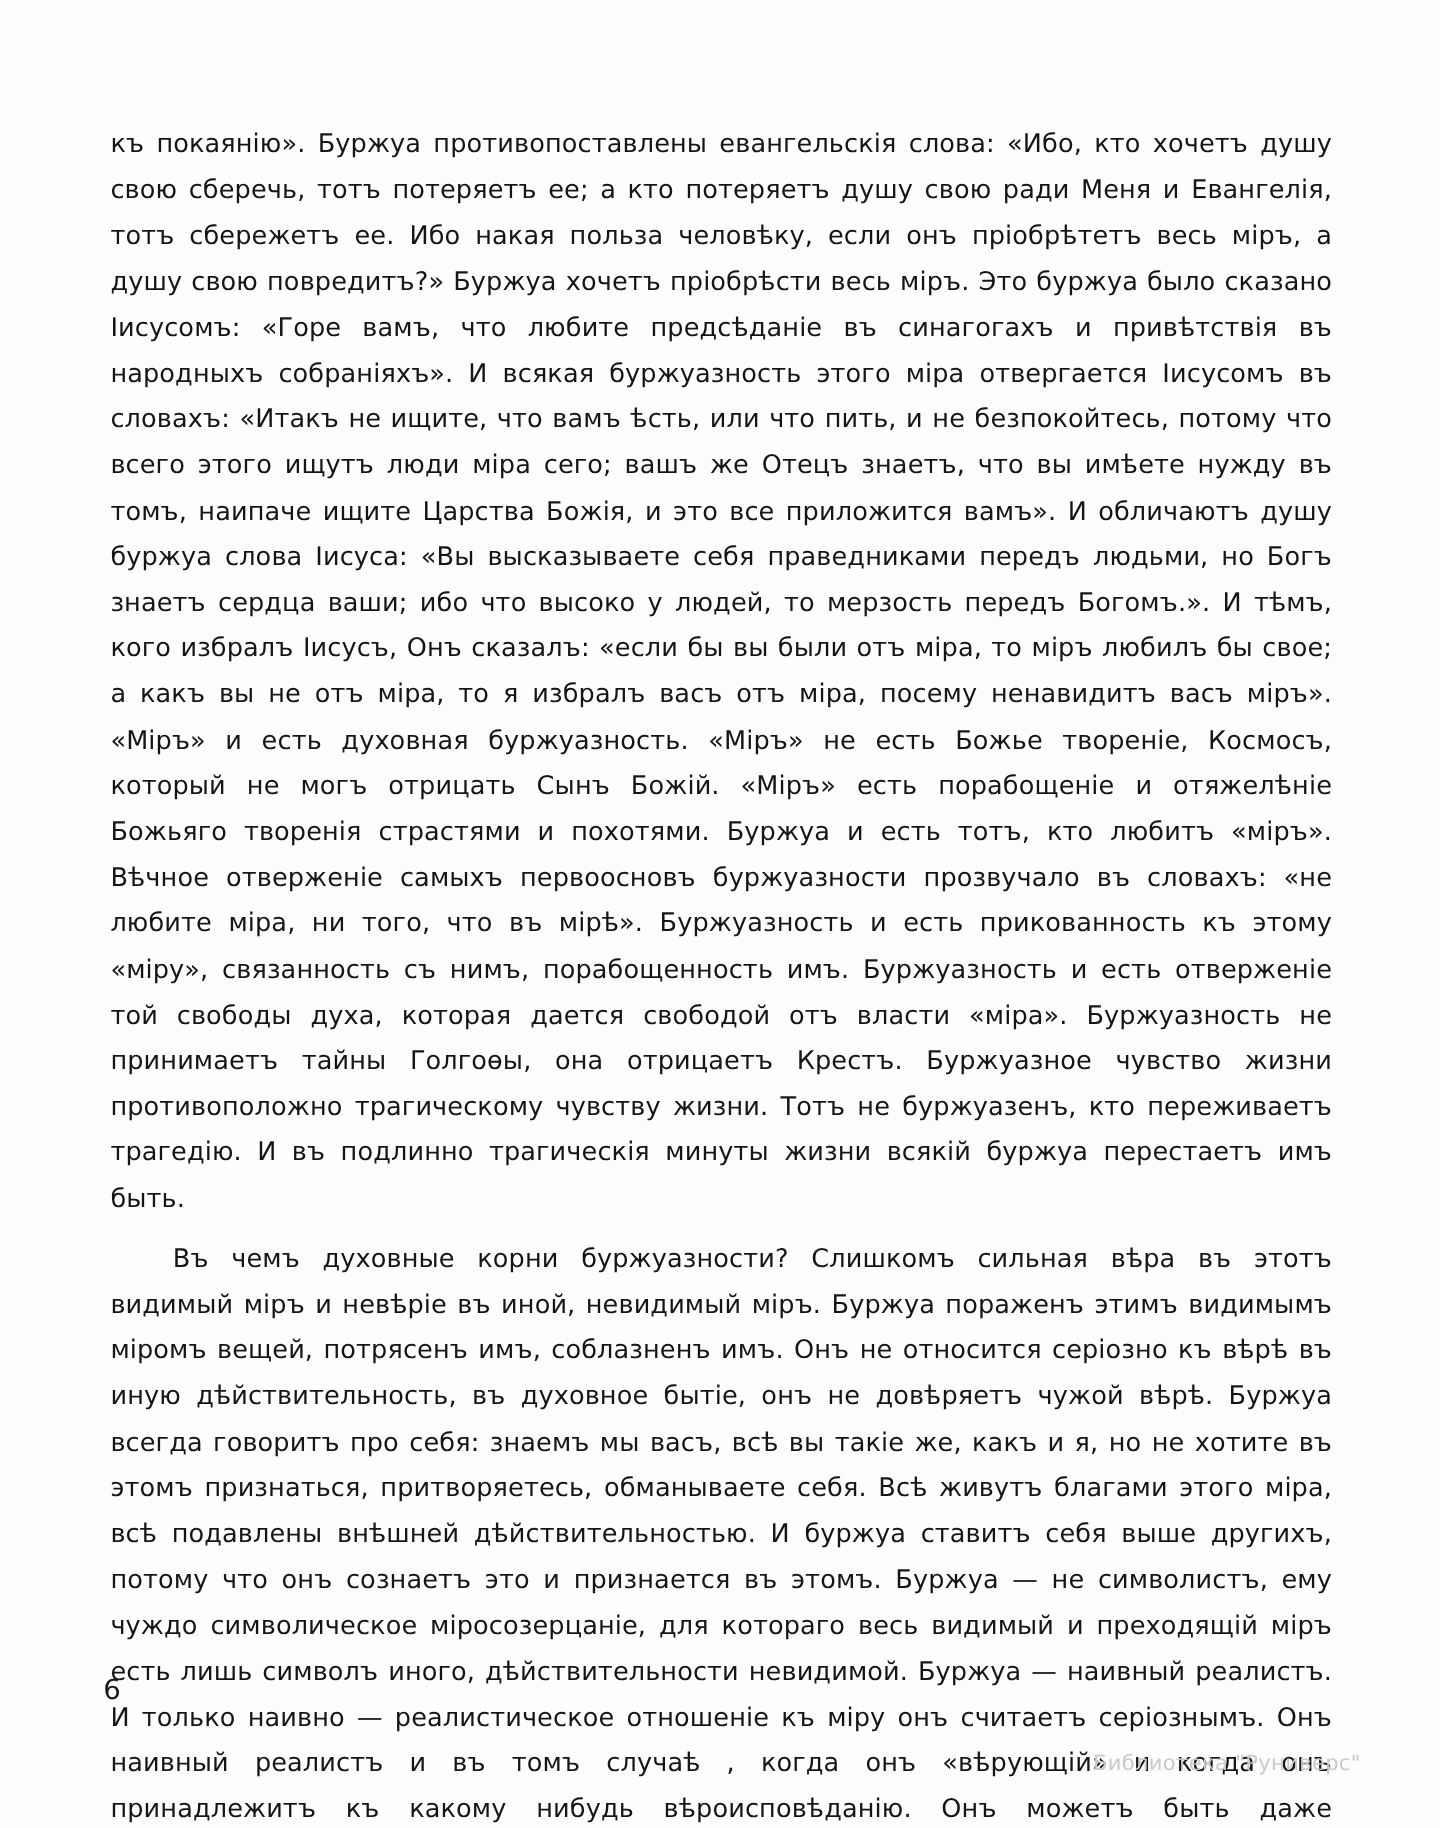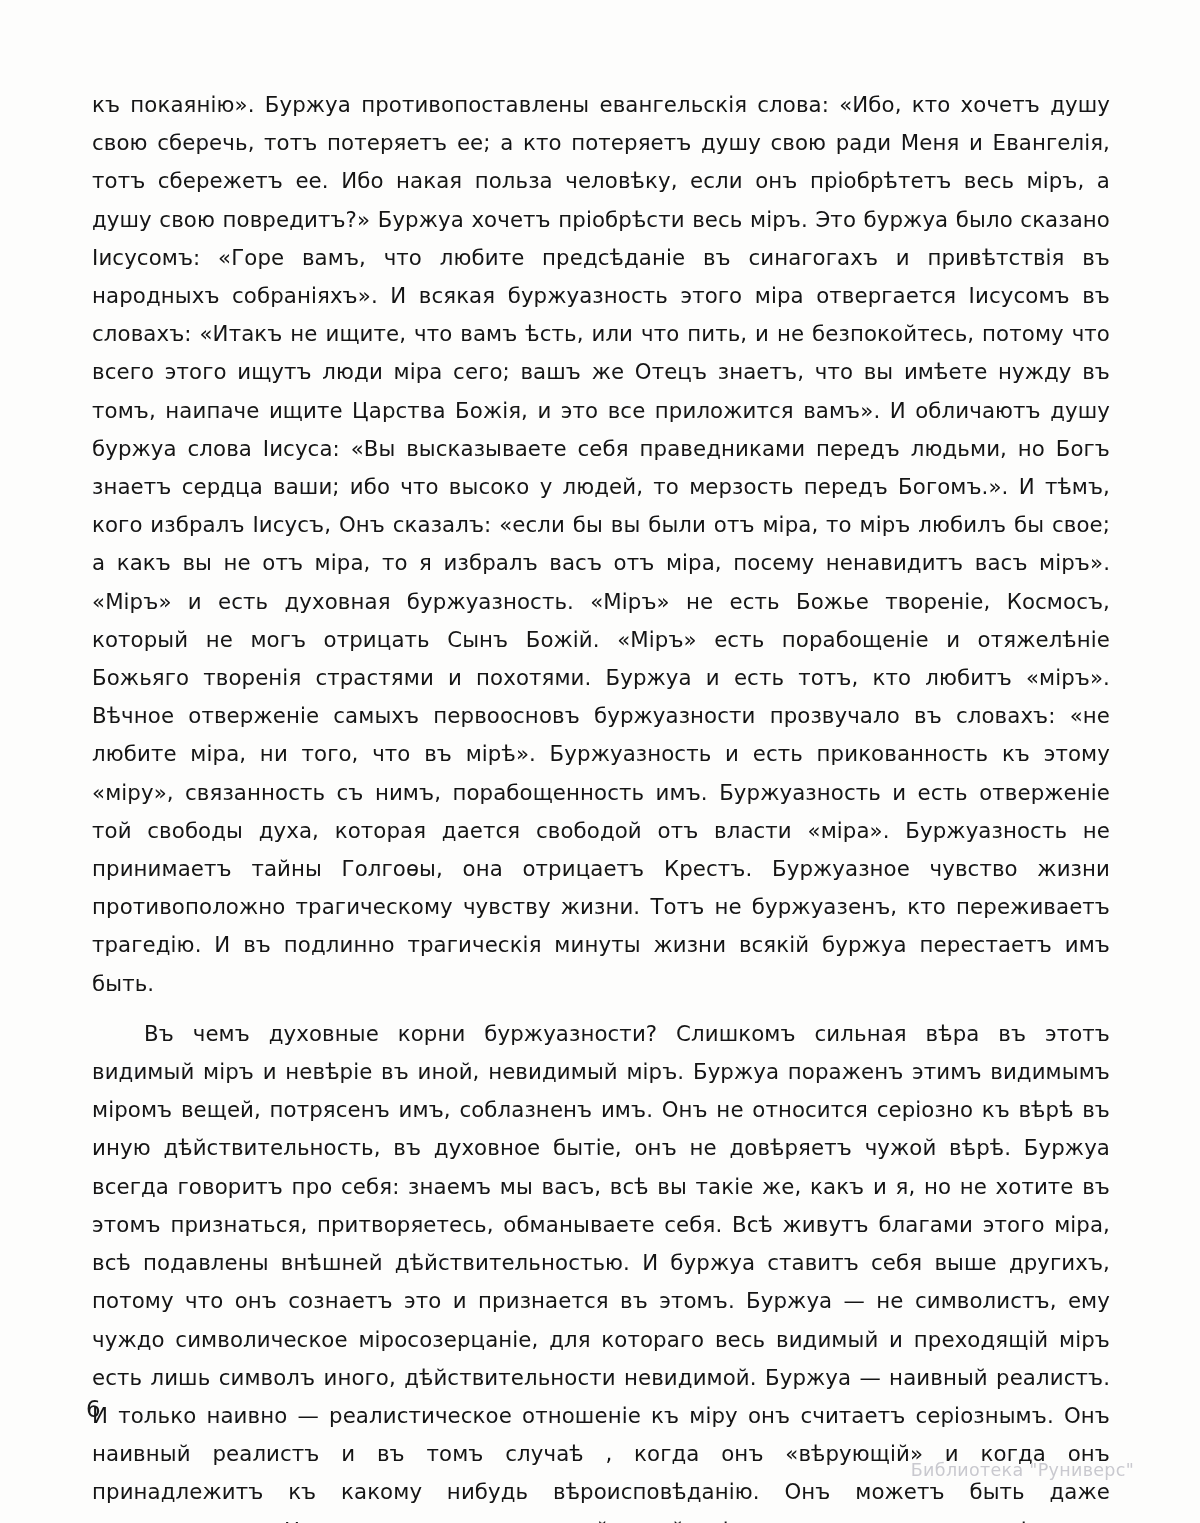--- a/index.html
+++ b/index.html
@@ -21,21 +21,21 @@
     height: 1523px;
     background: #fdfdfc;
   }
   .text-block {
     position: absolute;
     left: 92px;
     top: 86px;
     width: 1018px;
   }
   .para {
-    margin: 0 0 0 0;
+    margin: 16px 0 0 0;
     text-align: justify;
     text-justify: inter-word;
     font-family: "DejaVu Sans", sans-serif;
     font-size: 21.3px;
     line-height: 38.2px;
     color: #151515;
     letter-spacing: 0.1px;
     word-spacing: 0.6px;
   }
   .para + .para {

